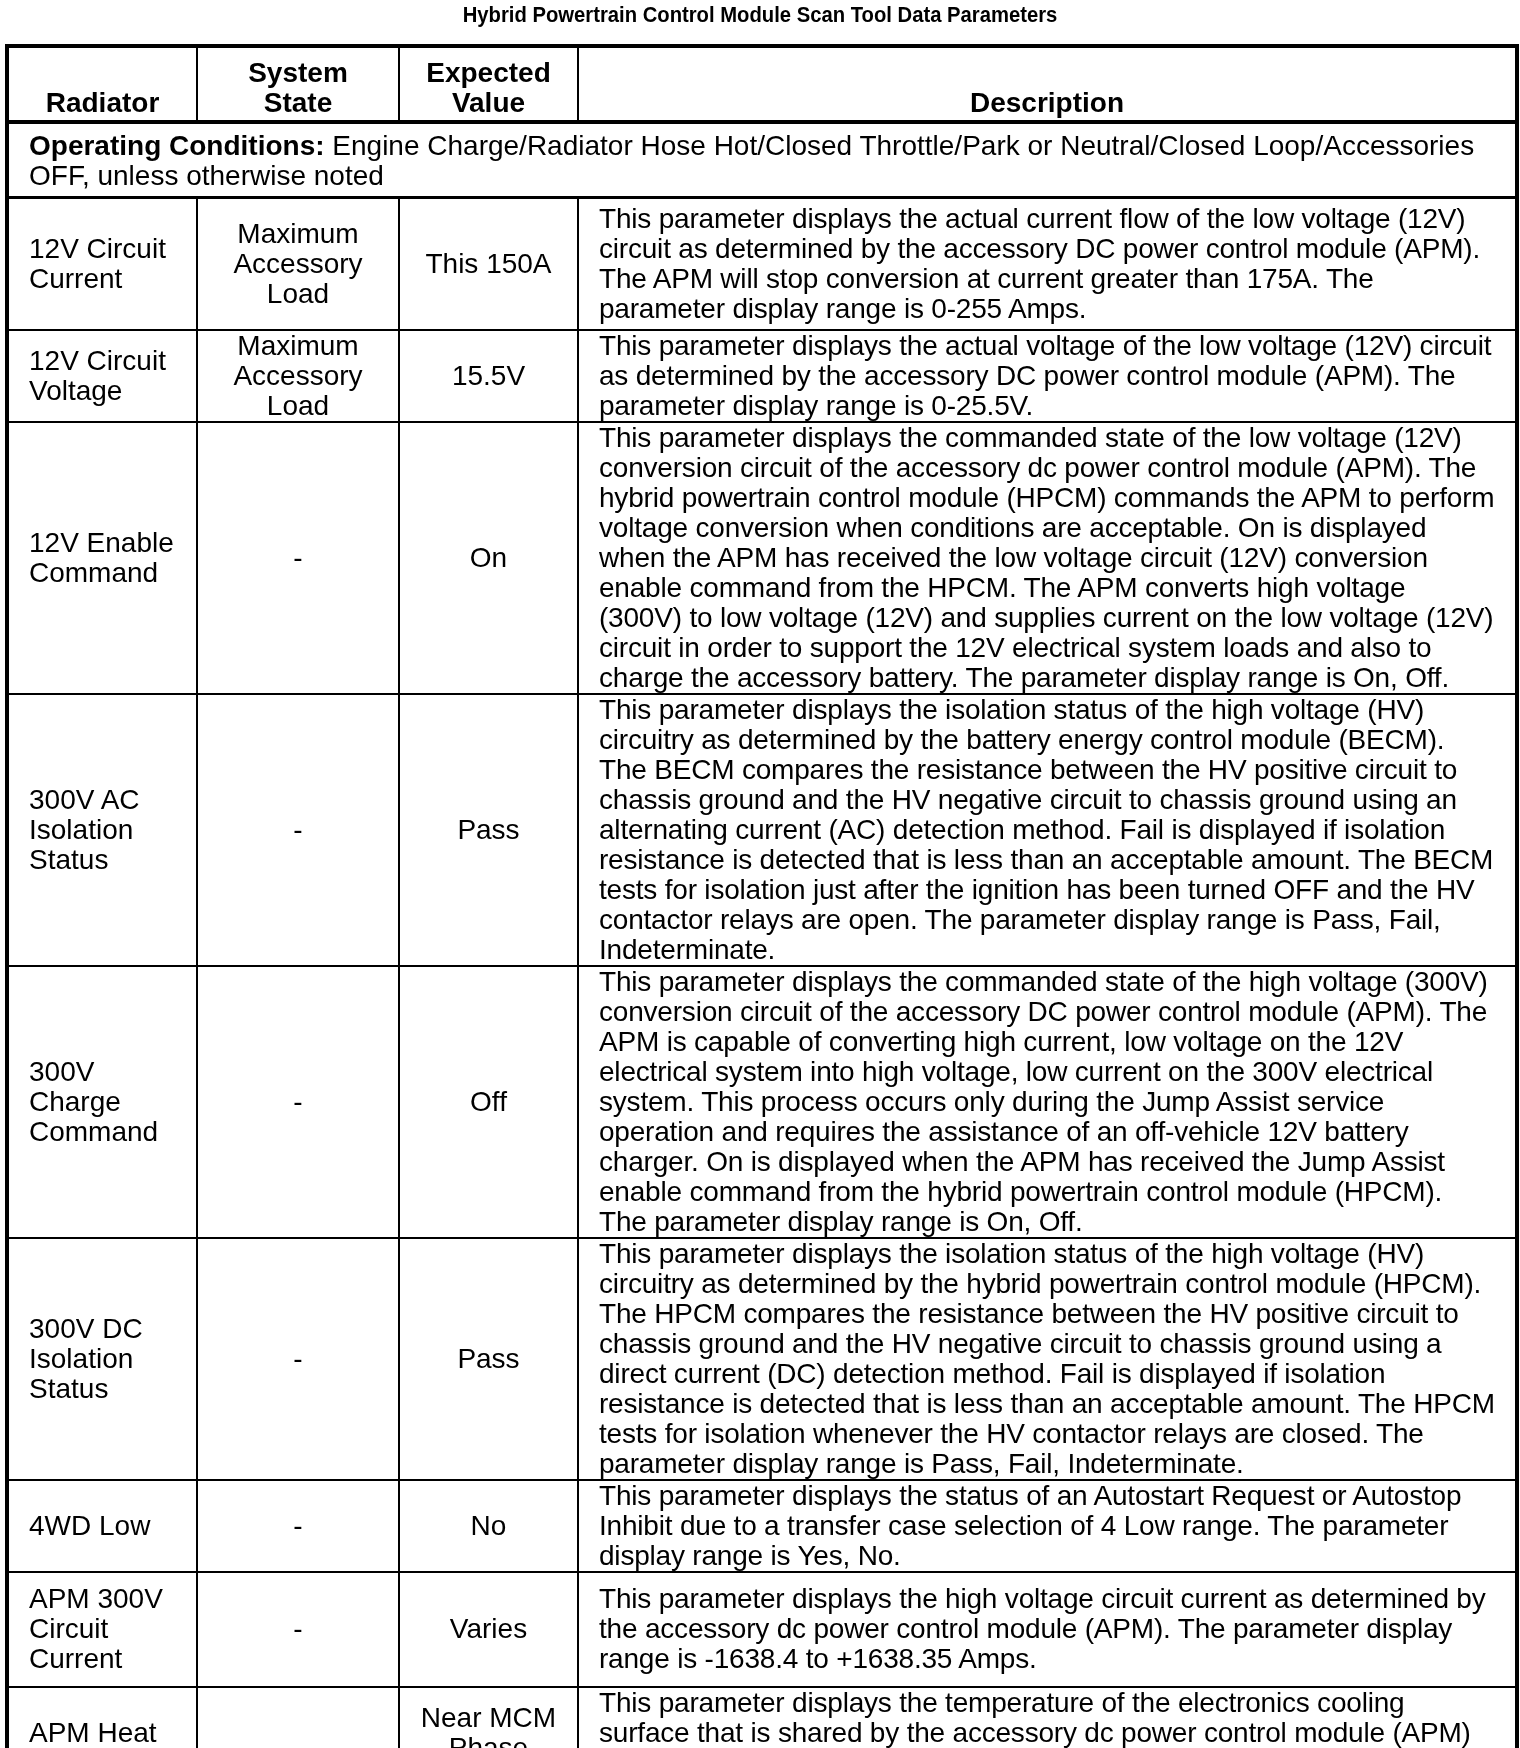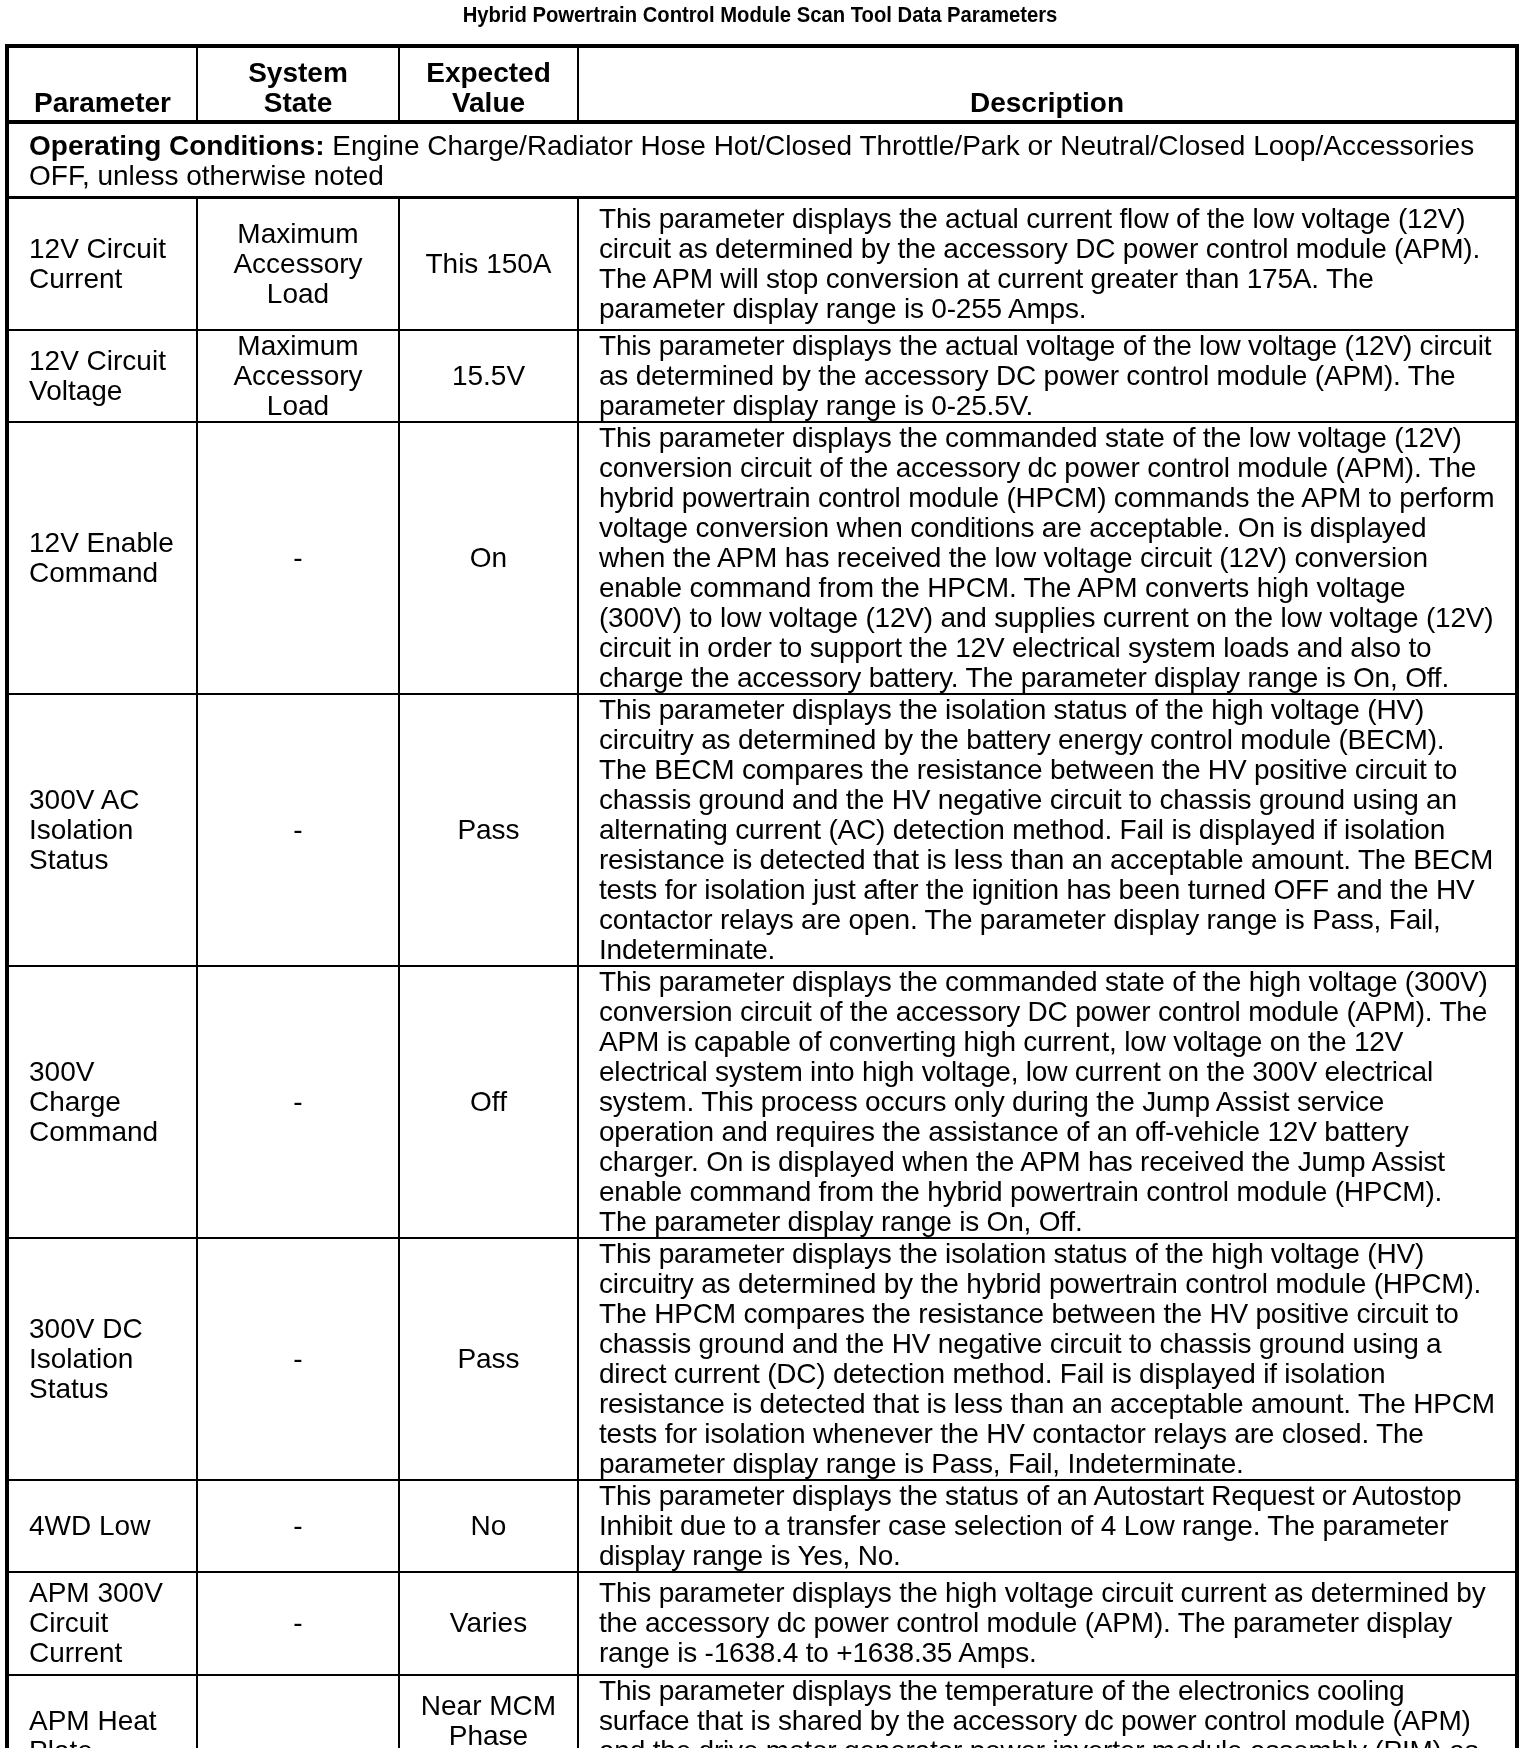--- a/index.html
+++ b/index.html
@@ -23,21 +23,21 @@
 
 <table>
   <colgroup>
       <col class="c1">
       <col class="c2">
       <col class="c3">
       <col class="c4">
     </colgroup>
   <thead>
     <tr class="hdr">
-      <th>Parameter</th>
+      <th>Radiator</th>
       <th>System State</th>
       <th><span>Expected</span><br><span>Value</span></th>
       <th>Description</th>
     </tr>
   </thead>
   <tbody>
     <tr>
       <td class="cond" colspan="4" style="height:70px; padding-top:2px;"><span class="bold">Operating Conditions:</span><span> Engine Charge/Radiator Hose Hot/Closed Throttle/Park or Neutral/Closed Loop/Accessories OFF, unless otherwise noted</span></td>
     </tr>
     <tr style="height:132px;">
@@ -75,21 +75,21 @@
       <td class="center">-</td>
       <td class="center">Pass</td>
       <td class="desc">This parameter displays the isolation status of the high voltage (HV) circuitry as determined by the hybrid powertrain control module (HPCM). The HPCM compares the resistance between the HV positive circuit to chassis ground and the HV negative circuit to chassis ground using a direct current (DC) detection method. Fail is displayed if isolation resistance is detected that is less than an acceptable amount. The HPCM tests for isolation whenever the HV contactor relays are closed. The parameter display range is Pass, Fail, Indeterminate.</td>
     </tr>
     <tr style="height:79px;">
       <td class="param">4WD Low</td>
       <td class="center">-</td>
       <td class="center">No</td>
       <td class="desc">This parameter displays the status of an Autostart Request or Autostop Inhibit due to a transfer case selection of 4 Low range. The parameter display range is Yes, No.</td>
     </tr>
-    <tr style="height:103px;">
+    <tr style="height:115px;">
       <td class="param">APM 300V Circuit Current</td>
       <td class="center">-</td>
       <td class="center">Varies</td>
       <td class="desc">This parameter displays the high voltage circuit current as determined by the accessory dc power control module (APM). The parameter display range is -1638.4 to +1638.35 Amps.</td>
     </tr>
     <tr style="height:128px;">
       <td class="param">APM Heat Plate Temperature</td>
       <td class="center">-</td>
       <td class="center">Near MCM Phase Inverter Temperature</td>
       <td class="desc">This parameter displays the temperature of the electronics cooling surface that is shared by the accessory dc power control module (APM) and the drive motor generator power inverter module assembly (PIM) as determined by the APM. The parameter display range is -40°C to +215°C (-40°F to +419°F).</td>

